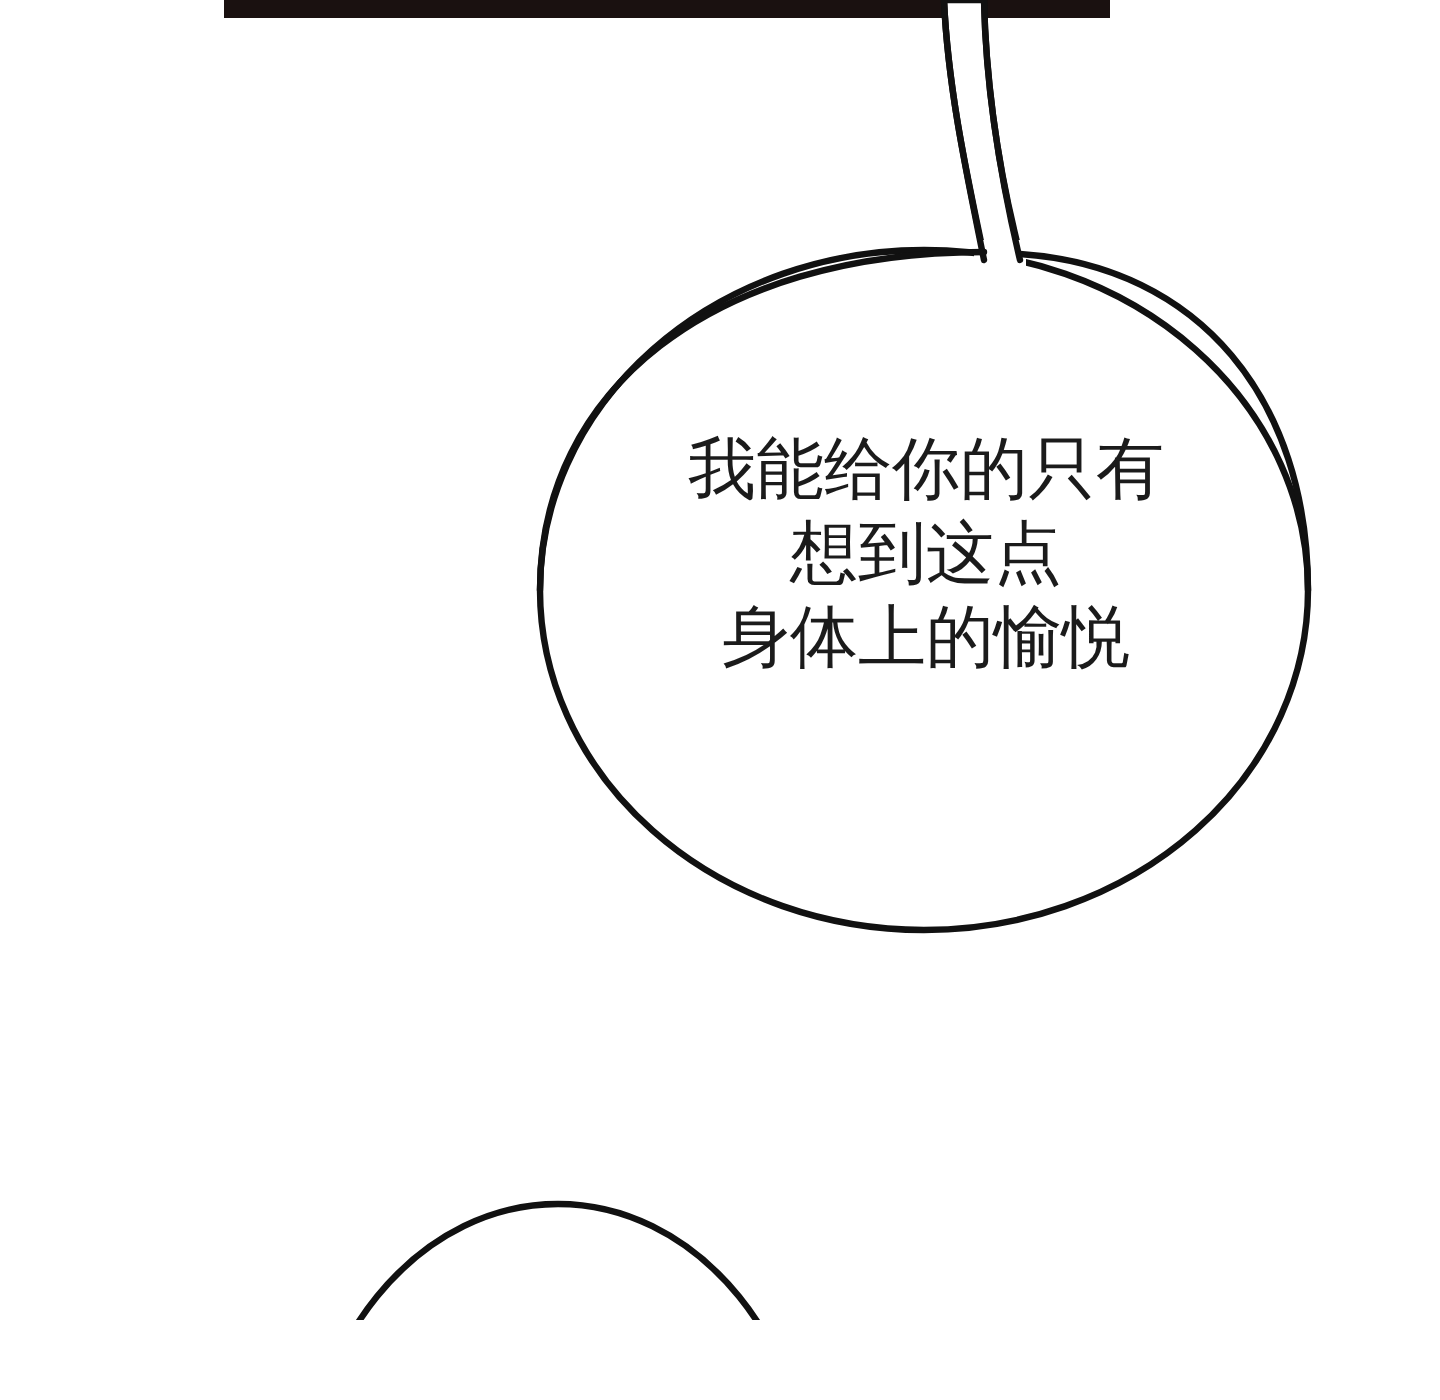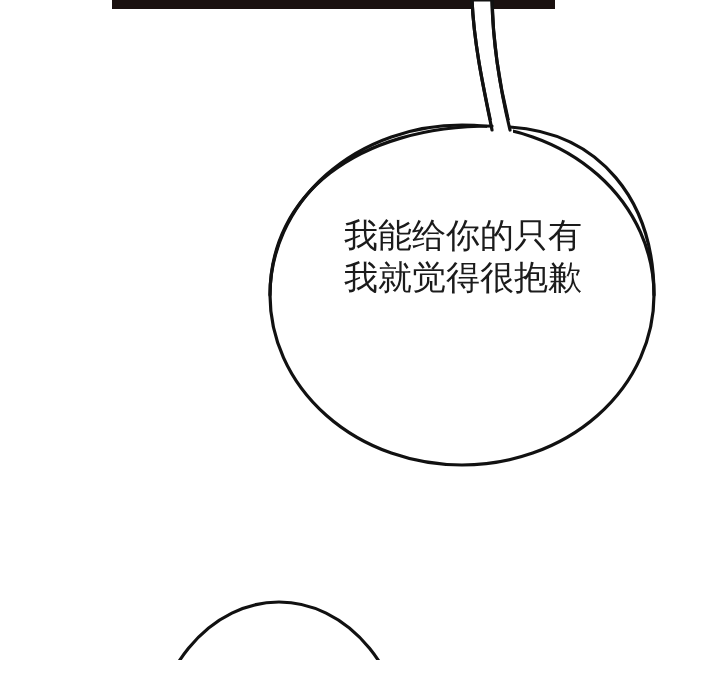--- a/index.html
+++ b/index.html
@@ -89,19 +89,20 @@
     <path d="M 270 295 C 270 195, 356 126, 492 126" fill="none" stroke="#111111" stroke-width="3.2" stroke-linecap="round"></path>
     <path d="M 510 127 C 600 133, 654 200, 654 295" fill="none" stroke="#111111" stroke-width="3.2" stroke-linecap="round"></path>
 
     <ellipse id="bottom-bubble" cx="279" cy="760" rx="128" ry="158" fill="#ffffff" stroke="#111111" stroke-width="3.2"></ellipse>
   </svg>
 
   <div class="text-layer">
 
     <div id="main-bubble-text" class="bubble-text" style="color: rgb(27, 27, 27);">
       <span class="line">我能给你的只有</span>
-      <span class="line">我就觉得很抱歉</span>
+      <span class="line">想到这点</span>
+      <span class="line">身体上的愉悦</span>
     </div>
 
 
   </div>
 
 </div>
 
 </body></html>

